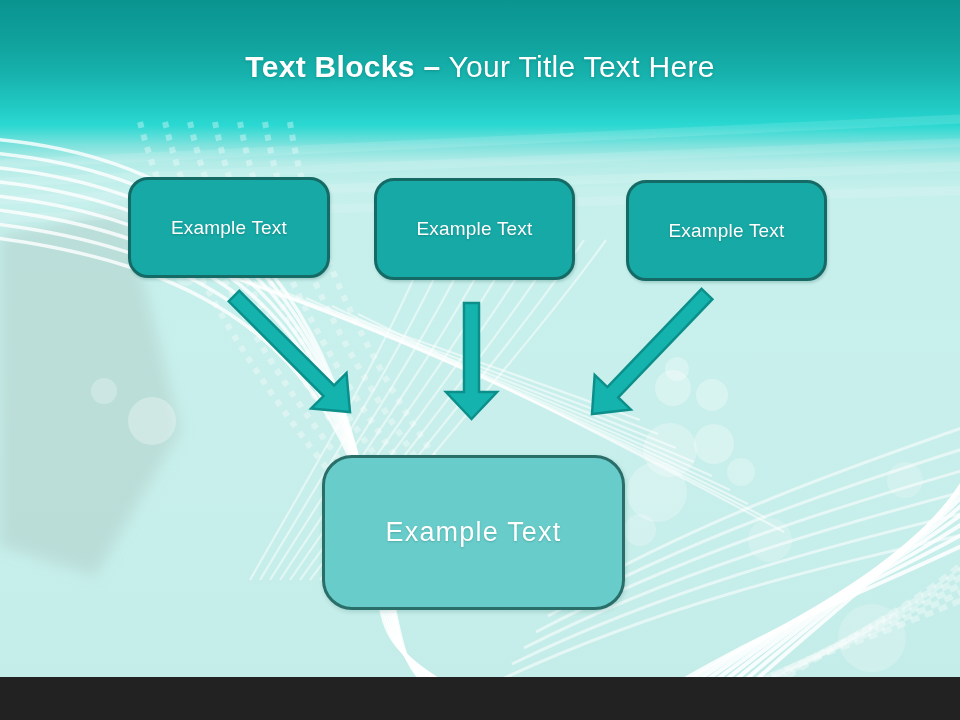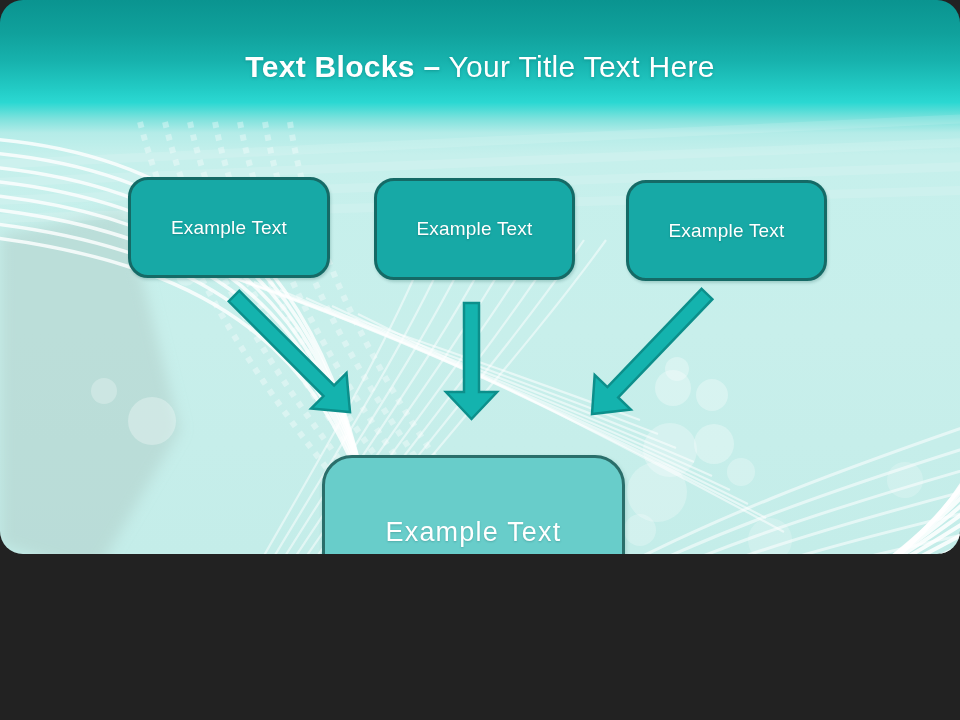--- a/index.html
+++ b/index.html
@@ -1,30 +1,29 @@
 <!DOCTYPE html>
 <html><head>
 <meta charset="utf-8">
 <style>
   html,body{margin:0;padding:0;background:#222;}
   .slide{
-    position:relative;width:960px;height:554px;overflow:hidden;
+    position:relative;width:960px;height:677px;overflow:hidden;
     font-family:"Liberation Sans",sans-serif;
     background:linear-gradient(180deg,
       #0a9490 0%,
       #10a19c 6%,
       #17b2ad 11%,
       #22cbc5 16%,
       #2bd8d2 18.5%,
       #7fe2dd 21.5%,
       #b4ece8 24%,
       #c6f0ec 28%,
       #c8efeb 60%,
       #c4ede9 100%);
-    border-radius:23px;
   }
   svg.layer{position:absolute;left:0;top:0;width:960px;height:720px;}
   .title{
     position:absolute;left:0;top:50px;width:960px;margin:0;
     text-align:center;color:#fff;font-size:30px;font-weight:400;
     letter-spacing:.3px;text-shadow:0 1px 3px rgba(0,96,92,.35);
   }
   .title .b{font-weight:bold;}
   .block{
     position:absolute;box-sizing:border-box;

